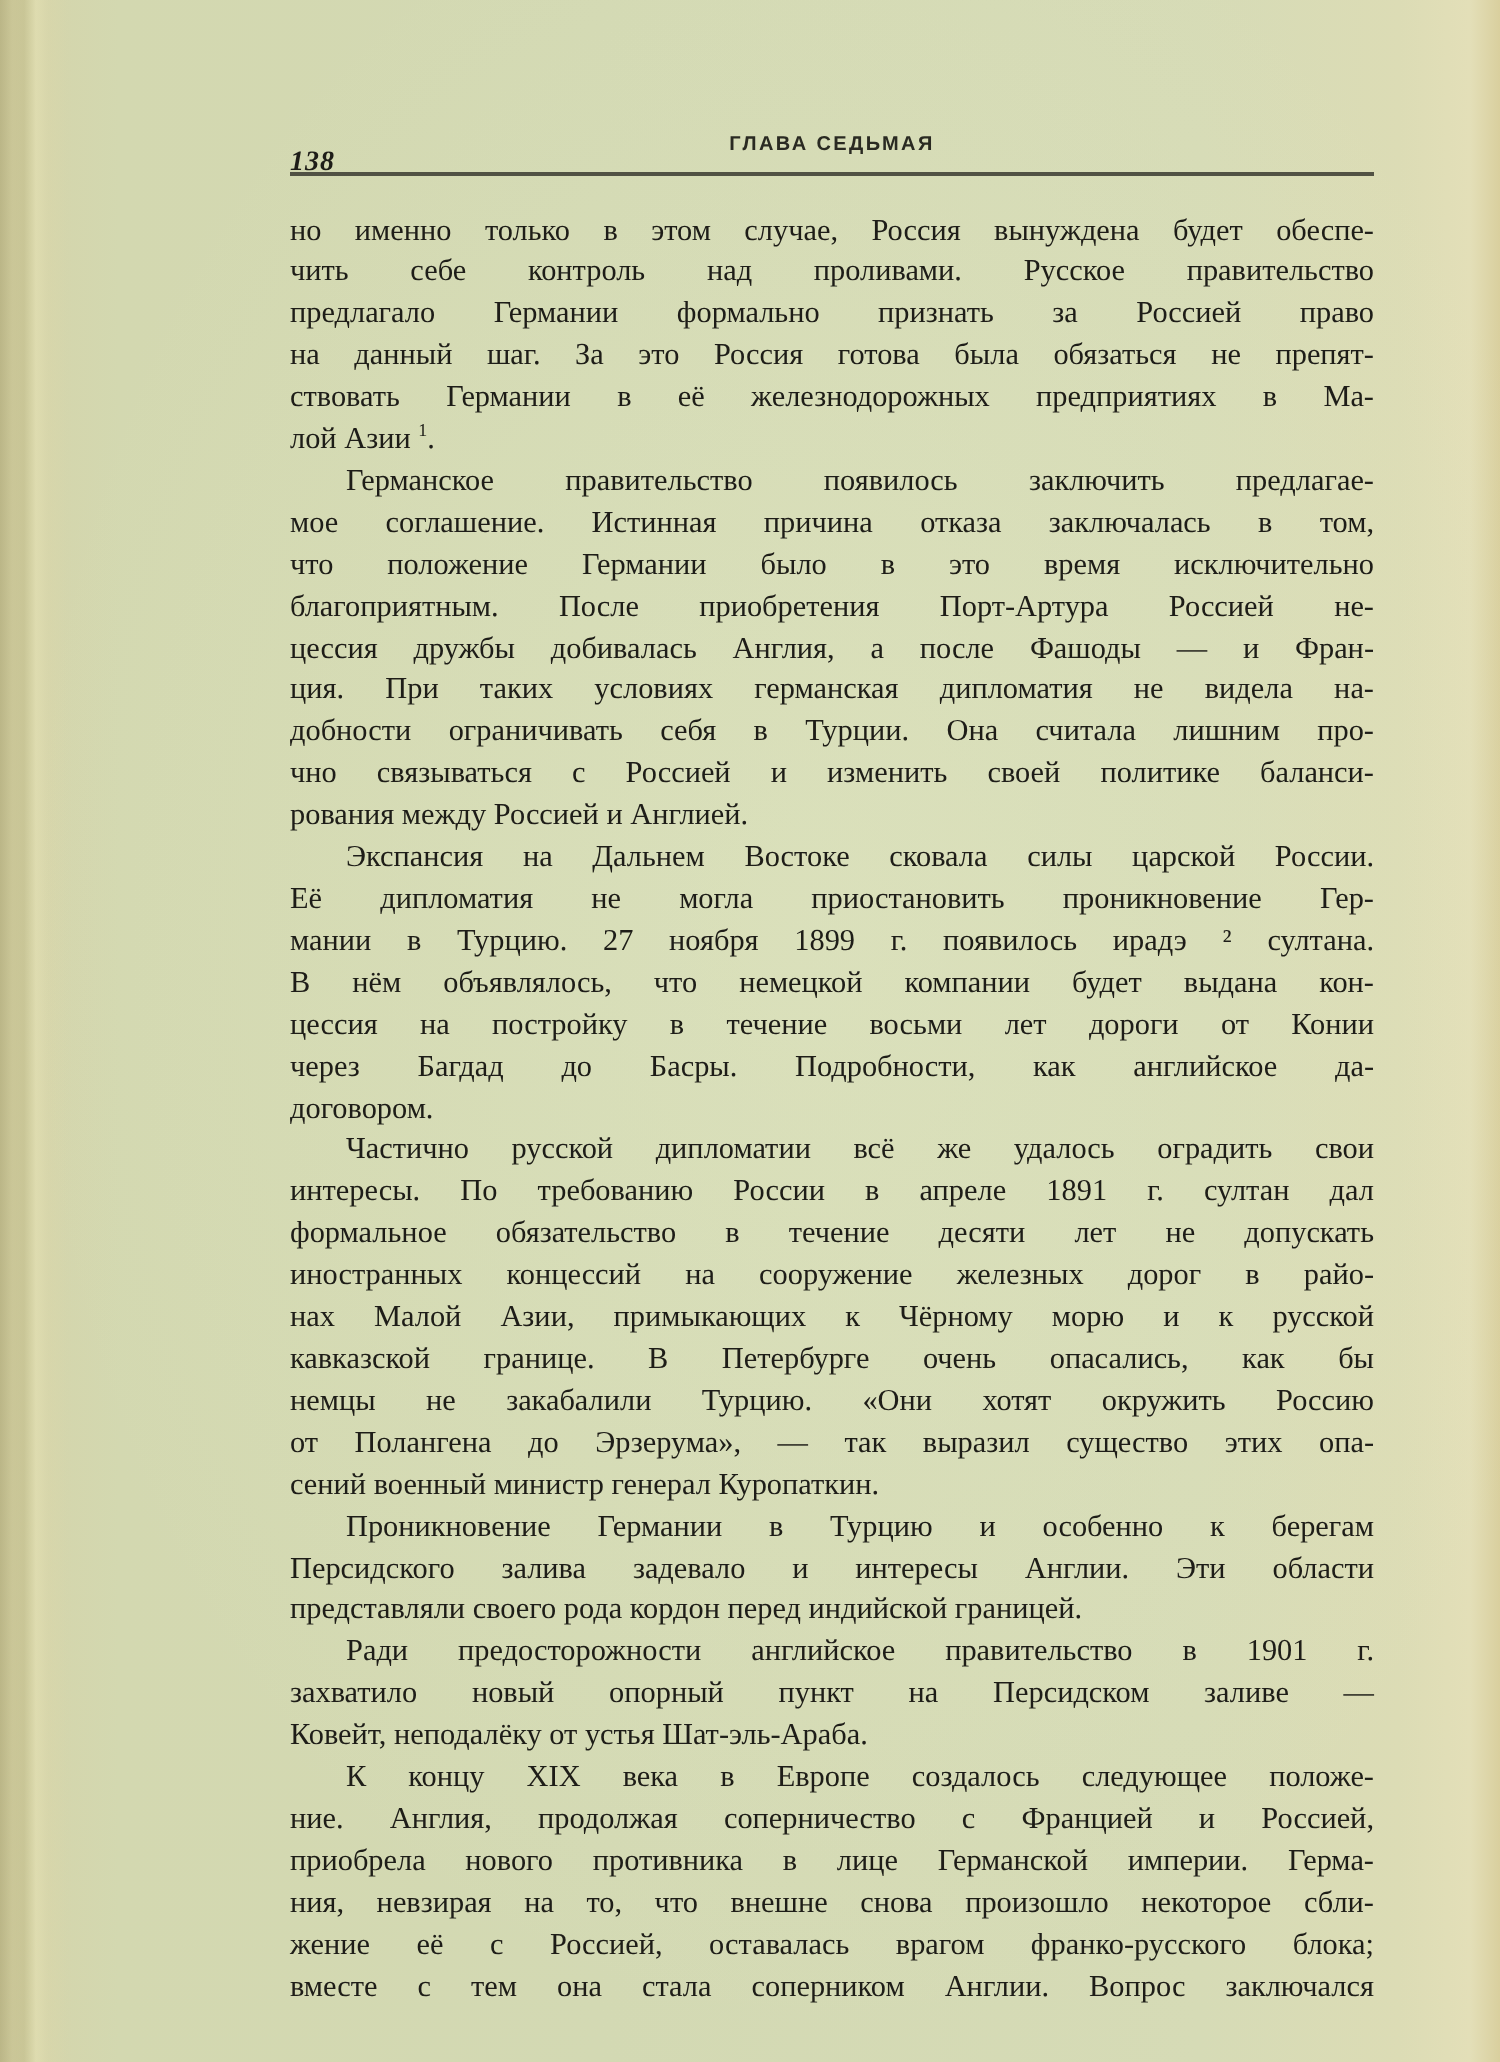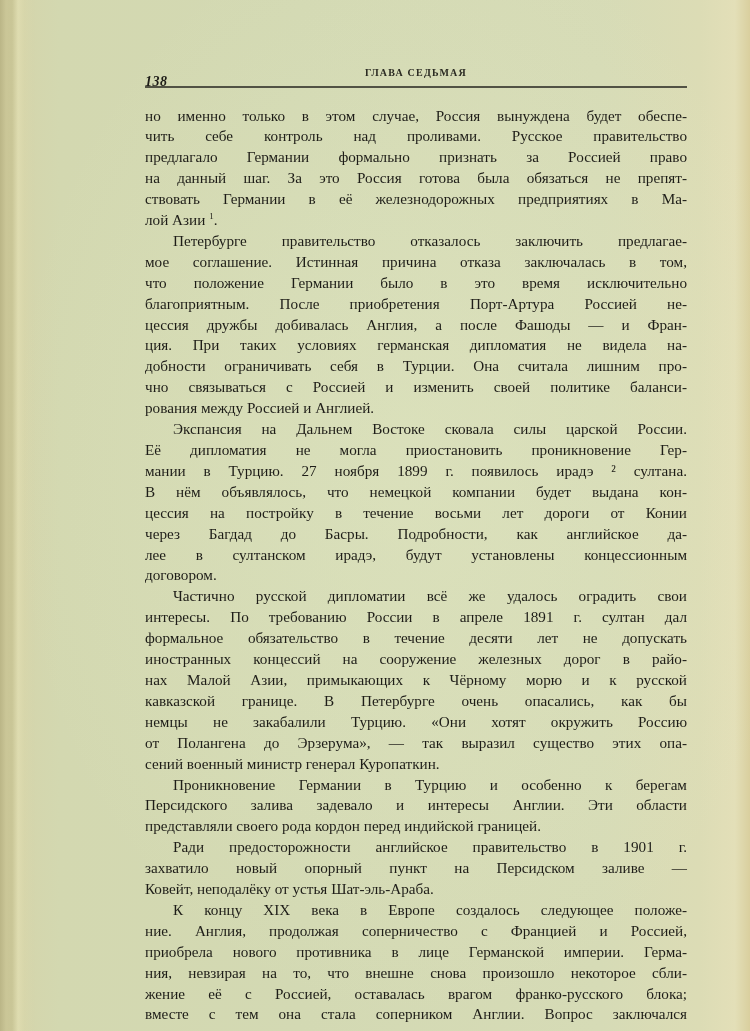--- a/index.html
+++ b/index.html
@@ -47,21 +47,21 @@
       font-style: italic;
       font-weight: bold;
       font-size: 14px;
       letter-spacing: 0.5px;
     }
     .chapter-title {
       position: absolute;
       left: 0; right: 0;
       top: 5px;
       text-align: center;
-      font-family: Liberation Serif, serif;
+      font-family: Liberation Sans, sans-serif;
       font-size: 10px;
       font-weight: bold;
       letter-spacing: 1.2px;
       color: #2a2a22;
     }
     .head-rule {
       height: 1.5px;
       background: #3a3a30;
       margin-top: 2px;
       margin-bottom: 18px;
@@ -109,38 +109,37 @@
   <div class="body-text" id="body-text">
       <p>
         <span class="line">но именно только в этом случае, Россия вынуждена будет обеспе-</span>
         <span class="line">чить себе контроль над проливами. Русское правительство</span>
         <span class="line">предлагало Германии формально признать за Россией право</span>
         <span class="line">на данный шаг. За это Россия готова была обязаться не препят-</span>
         <span class="line">ствовать Германии в её железнодорожных предприятиях в Ма-</span>
         <span class="line last">лой Азии&nbsp;<sup>1</sup><span>.</span></span>
       </p>
       <p>
-        <span class="line indent">Петербурге правительство отказалось заключить предлагае-</span>
+        <span class="line indent">Германское правительство появилось заключить предлагае-</span>
         <span class="line">мое соглашение. Истинная причина отказа заключалась в том,</span>
         <span class="line">что положение Германии было в это время исключительно</span>
         <span class="line">благоприятным. После приобретения Порт-Артура Россией не-</span>
         <span class="line">цессия дружбы добивалась Англия, а после Фашоды — и Фран-</span>
         <span class="line">ция. При таких условиях германская дипломатия не видела на-</span>
         <span class="line">добности ограничивать себя в Турции. Она считала лишним про-</span>
         <span class="line">чно связываться с Россией и изменить своей политике баланси-</span>
         <span class="line last">рования между Россией и Англией.</span>
       </p>
       <p>
         <span class="line indent">Экспансия на Дальнем Востоке сковала силы царской России.</span>
         <span class="line">Её дипломатия не могла приостановить проникновение Гер-</span>
         <span class="line">мании в Турцию. 27 ноября 1899 г. появилось ирадэ ² султана.</span>
         <span class="line">В нём объявлялось, что немецкой компании будет выдана кон-</span>
         <span class="line">цессия на постройку в течение восьми лет дороги от Конии</span>
         <span class="line">через Багдад до Басры. Подробности, как английское да-</span>
-        <span class="line">лее в султанском ирадэ, будут установлены концессионным</span>
         <span class="line last">договором.</span>
       </p>
       <p>
         <span class="line indent">Частично русской дипломатии всё же удалось оградить свои</span>
         <span class="line">интересы. По требованию России в апреле 1891 г. султан дал</span>
         <span class="line">формальное обязательство в течение десяти лет не допускать</span>
         <span class="line">иностранных концессий на сооружение железных дорог в райо-</span>
         <span class="line">нах Малой Азии, примыкающих к Чёрному морю и к русской</span>
         <span class="line">кавказской границе. В Петербурге очень опасались, как бы</span>
         <span class="line">немцы не закабалили Турцию. «Они хотят окружить Россию</span>

